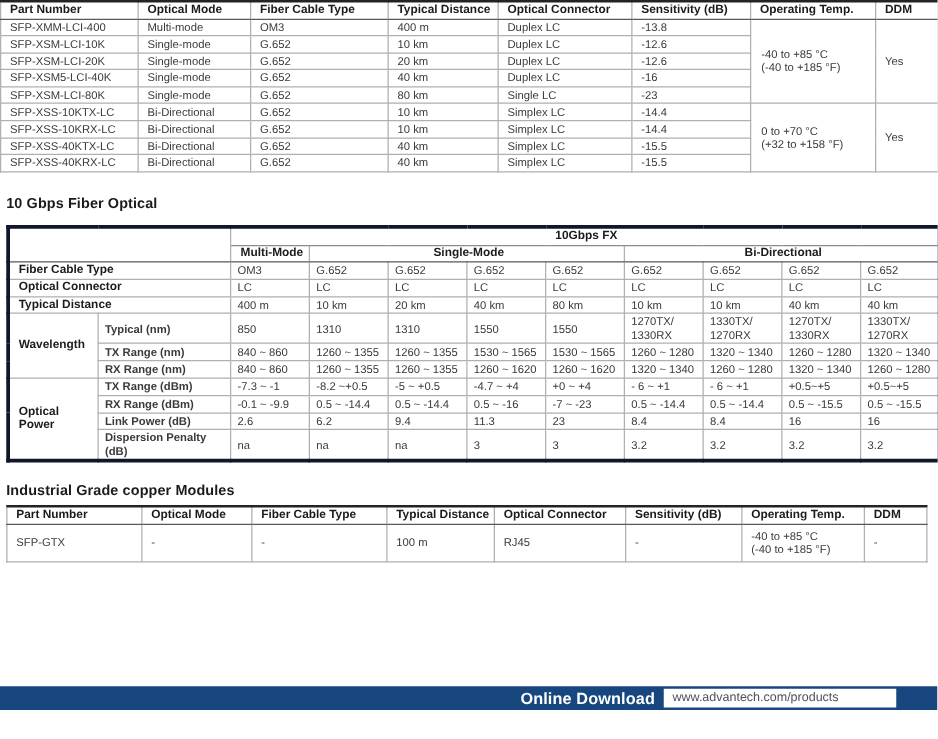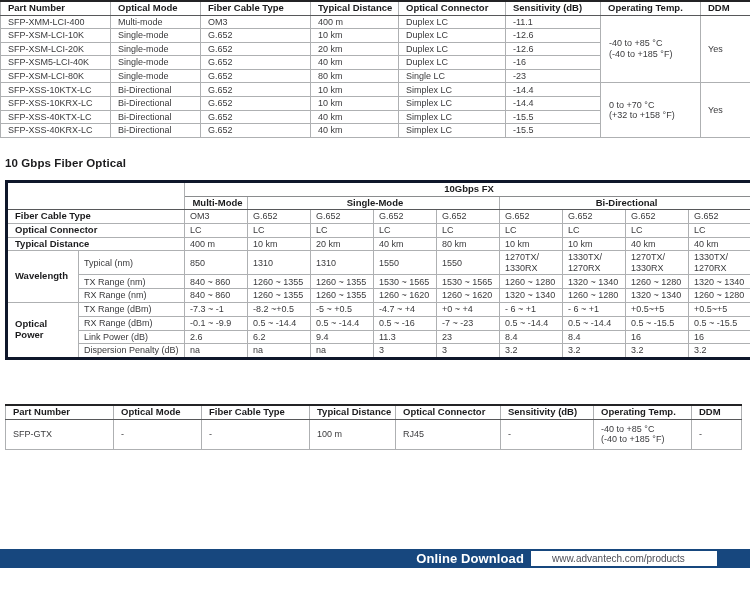--- a/index.html
+++ b/index.html
@@ -28,35 +28,35 @@
   .title-fiber { top:157px; }
   .title-copper { top:387px; }
 
   
   .t2 { position:absolute; top:180px; left:5px; width:745px; border:3px solid #0f172a; }
   .t2 th, .t2 td { height:13.8px; padding-left:5px; }
   .t2 th.banner { text-align:center; border-bottom:1px solid #8a8c8e; }
   .t2 th.mode { text-align:center; }
   .t2 th.corner { background:#fff; }
   .t2 th.rowlabel, .t2 th.grouplabel { padding-left:7px; }
-  .t2 td.sublabel { padding-left:5px; }
+  .t2 td.sublabel { padding-left:5px;font-weight:bold; }
 
   
   .t3 { position:absolute; top:404px; left:5px; width:736px; }
   .t3 tbody td { height:30px; }
 
   
   .footer-bar {
     position:absolute; top:549px; left:0; width:750px; height:19px;
     display:flex; align-items:center; justify-content:flex-end;
   }
   .footer-label { color:#ffffff; font-weight:bold; font-size:13px; margin-right:7px; letter-spacing:0.1px; }
   .url-box {
     background:#ffffff; width:186px; height:15px; margin-right:33px;
-    display:flex; align-items:center; padding-left:21px;
+    display:flex; align-items:center; padding-left:7px;
     font-size:10px; color:#4e4f58;
   }
 </style>
 </head>
 <body>
 
 <div class="page">
 
   <table class="spec-table t1">
     <colgroup>
@@ -81,21 +81,21 @@
           <th>DDM</th>
         </tr>
       </thead>
     <tbody>
         <tr>
           <td>SFP-XMM-LCI-400</td>
           <td>Multi-mode</td>
           <td>OM3</td>
           <td>400 m</td>
           <td>Duplex LC</td>
-          <td>-11.1</td>
+          <td>-13.8</td>
           <td rowspan="5" class="temp">-40 to +85 °C
 (-40 to +185 °F)</td>
           <td rowspan="5">Yes</td>
         </tr>
         <tr>
           <td>SFP-XSM-LCI-10K</td>
           <td>Single-mode</td>
           <td>G.652</td>
           <td>10 km</td>
           <td>Duplex LC</td>
@@ -314,20 +314,21 @@
           <td>3</td>
           <td>3</td>
           <td>3.2</td>
           <td>3.2</td>
           <td>3.2</td>
           <td>3.2</td>
         </tr>
       </tbody>
   </table>
 
+  <div class="sec-title title-copper">Industrial Grade copper Modules</div>
 
   <table class="spec-table t3">
     <colgroup>
       <col style="width:108px">
         <col style="width:88px">
         <col style="width:108px">
         <col style="width:86px">
       <col style="width:105px">
         <col style="width:93px">
         <col style="width:98px">

